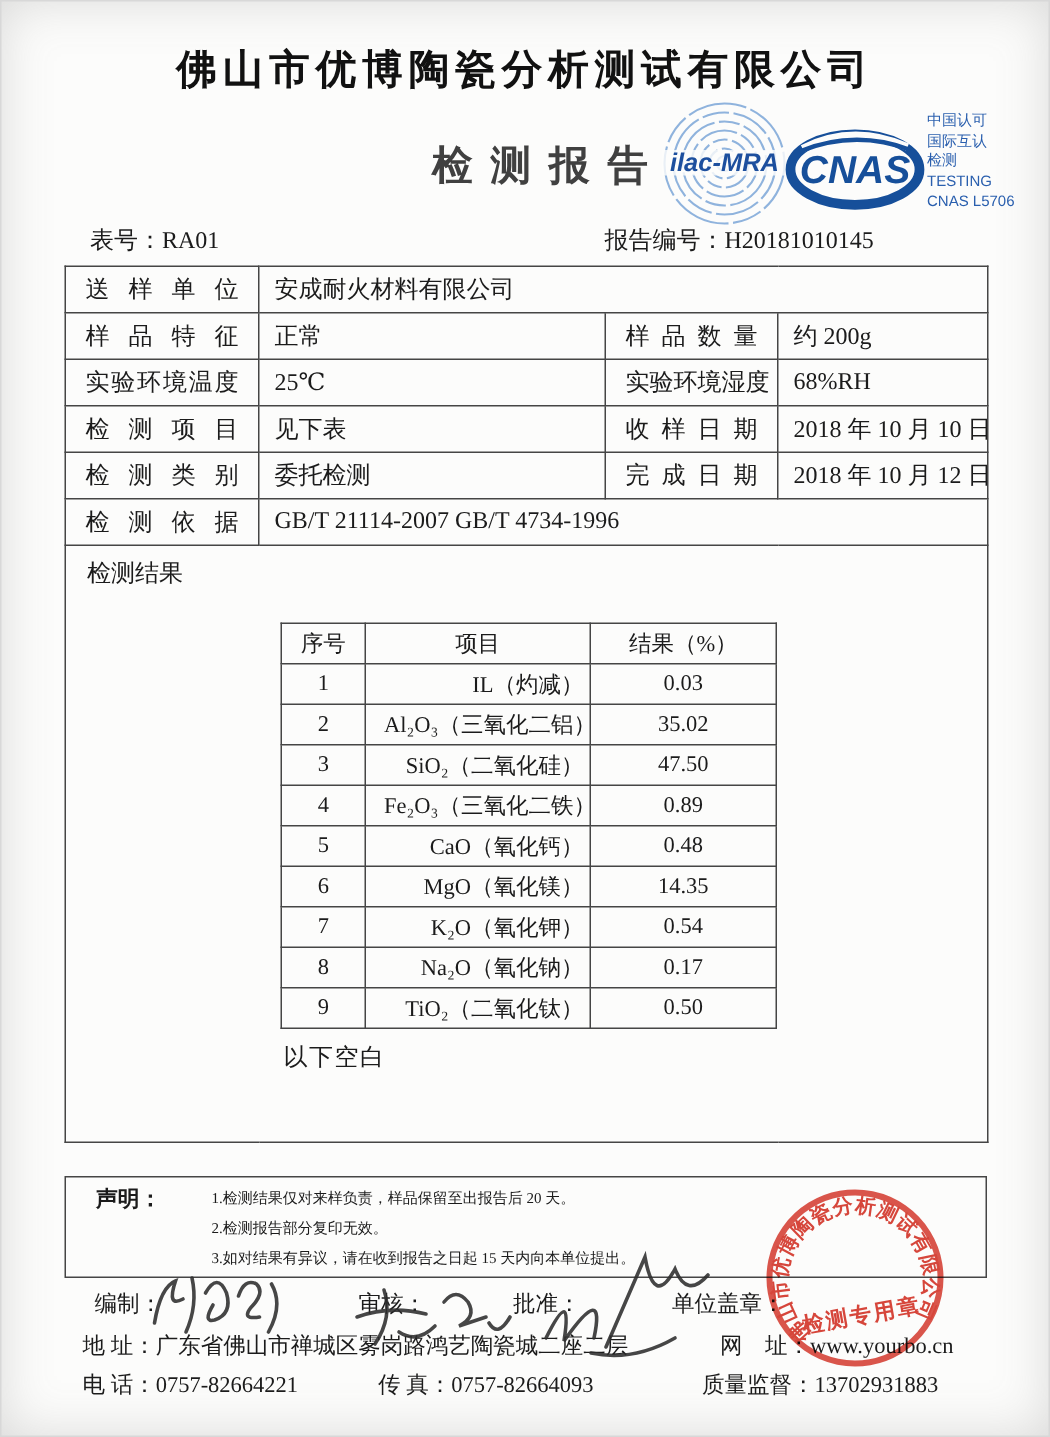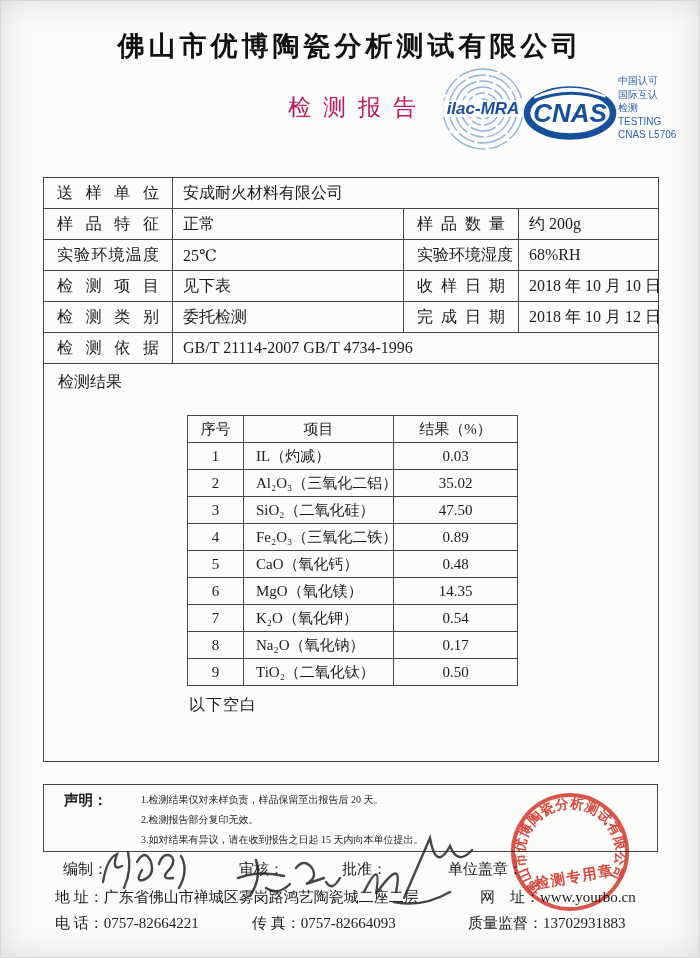--- a/index.html
+++ b/index.html
@@ -10,21 +10,21 @@
     font-family:"Liberation Serif","DejaVu Serif",serif;
     color:#1b1b1b;
   }
   .company-title{
     position:absolute;top:28px;left:0;width:100%;text-align:center;
     font-family:"Liberation Sans","DejaVu Sans",sans-serif;
     font-weight:700;font-size:27px;letter-spacing:4px;color:#111;
   }
   .report-title{
     position:absolute;top:92px;left:288px;
-    font-size:23px;letter-spacing:12px;color:#be185d;
+    font-size:27px;letter-spacing:12px;color:#404040;font-weight:bold;
   }
   .logo-ilac{position:absolute;left:438px;top:64px;}
   .logo-cnas{position:absolute;left:523px;top:86px;}
   .cnas-lines{
     position:absolute;left:618px;top:74px;
     font-family:"Liberation Sans","DejaVu Sans",sans-serif;
     font-size:10px;line-height:13.5px;color:#2a5fae;
   }
   .meta-row{position:absolute;top:150px;left:0;width:700px;height:22px;font-size:16px;}
   .meta-left{position:absolute;left:60px;}
@@ -39,21 +39,21 @@
   table.info td.big{height:389px;vertical-align:top;padding:8px 0 0 14px;white-space:normal;}
 
   table.results{
     margin:22px 0 0 129px;border-collapse:collapse;table-layout:fixed;
     width:330px;font-size:15px;
   }
   table.results td,table.results th{
     border:1px solid #454545;height:26px;font-weight:normal;
     text-align:center;padding:0 4px;overflow:hidden;white-space:nowrap;
   }
-  table.results td.item{text-align:left;padding-left:12px;}
+  table.results td.item{text-align:right;padding-left:12px;}
   .end-note{margin:9px 0 0 131px;font-size:16px;letter-spacing:1px;}
 
   .statement{
     position:absolute;left:43px;top:784px;width:593px;height:56px;
     border:1px solid #454545;display:flex;padding:5px 0 5px 20px;background:transparent;gap:25px;
   }
   .statement .s-label{font-weight:700;font-size:14.5px;width:52px;line-height:20px;}
   .statement .s-lines{font-size:10px;line-height:20px;}
 
   .footer{position:absolute;left:0;top:0;width:700px;font-size:15px;}
@@ -91,20 +91,24 @@
   </svg>
 
   <div class="cnas-lines">
     <div>中国认可</div>
     <div>国际互认</div>
     <div>检测</div>
     <div>TESTING</div>
     <div>CNAS L5706</div>
   </div>
 
+  <div class="meta-row">
+    <span class="meta-left"><span>表号：</span><span>RA01</span></span>
+    <span class="meta-right"><span>报告编号：</span><span>H20181010145</span></span>
+  </div>
 
   <table class="info">
     <colgroup>
         <col style="width:129px">
         <col style="width:231px">
         <col style="width:115px">
         <col style="width:140px">
       </colgroup>
     <tbody>
     <tr>

